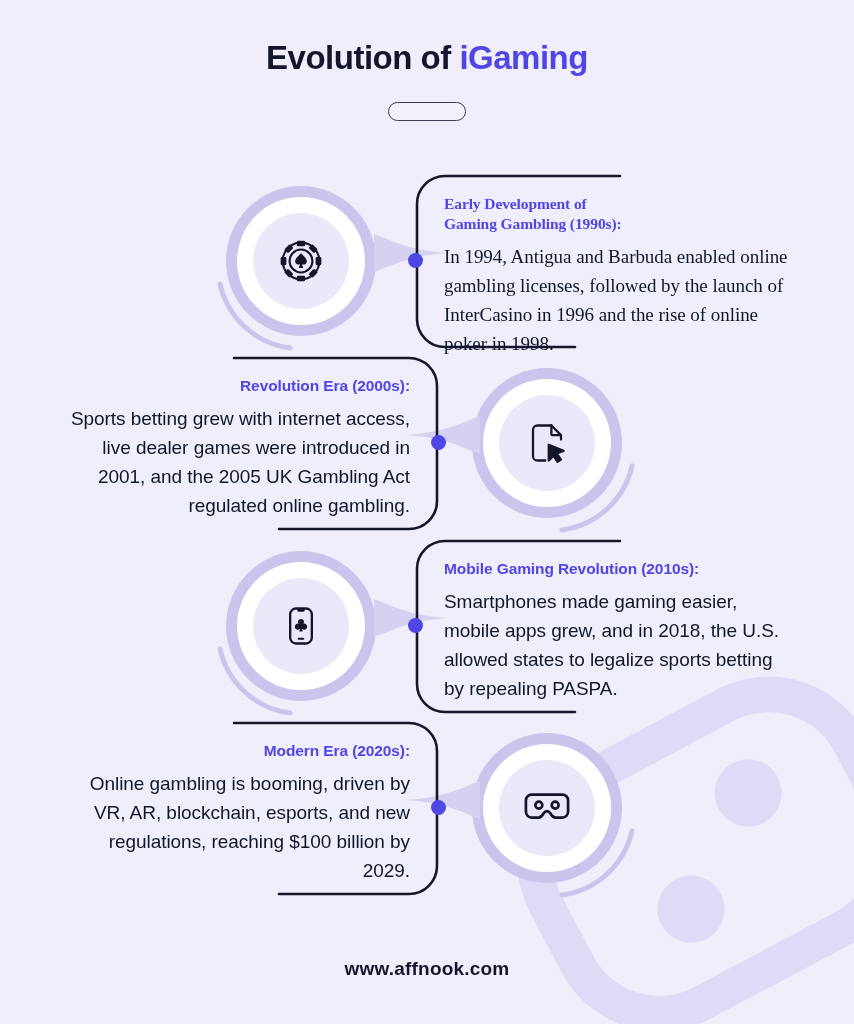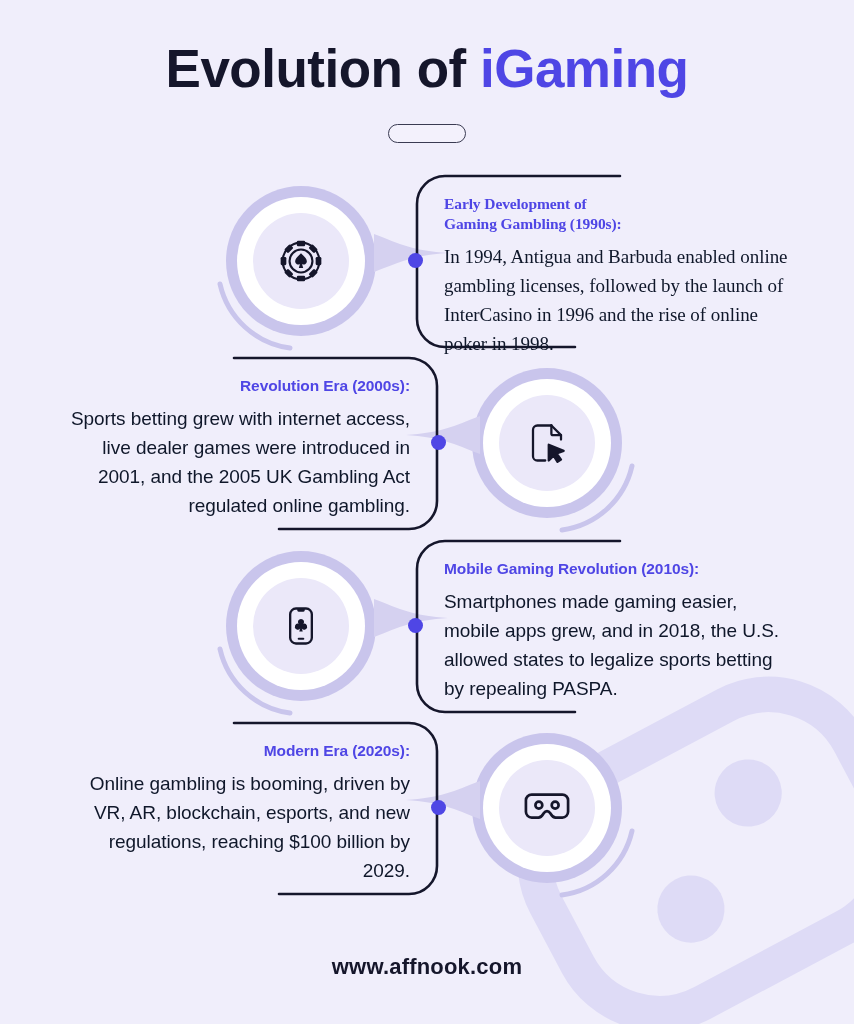--- a/index.html
+++ b/index.html
@@ -21,21 +21,21 @@
     position:absolute;
     right:-70px; bottom:-40px;
     width:420px; height:420px;
     opacity:1;
     pointer-events:none;
   }
 
   
   .header { position:absolute; top:40px; left:0; width:854px; text-align:center; }
   .title {
-    font-size:53px;
+    font-size:33px;
     font-weight:700;
     letter-spacing:-0.5px;
     color:#15162B;
     line-height:1.1;
   }
   .title .accent { color:#4F46E5; }
   .title-pill {
     margin:26px auto 0;
     width:78px; height:19px;
     border:1.6px solid #3A3B52;
@@ -155,21 +155,21 @@
     line-height:1.53;
     letter-spacing:-0.05px;
   }
 
   
   .footer {
     position:absolute;
     left:0; bottom:44px;
     width:854px;
     text-align:center;
-    font-size:22px;
+    font-size:19px;
     font-weight:600;
     letter-spacing:0.2px;
     color:#15162B;
   }
 </style>
 </head>
 <body>
 
 <div id="page">
 

